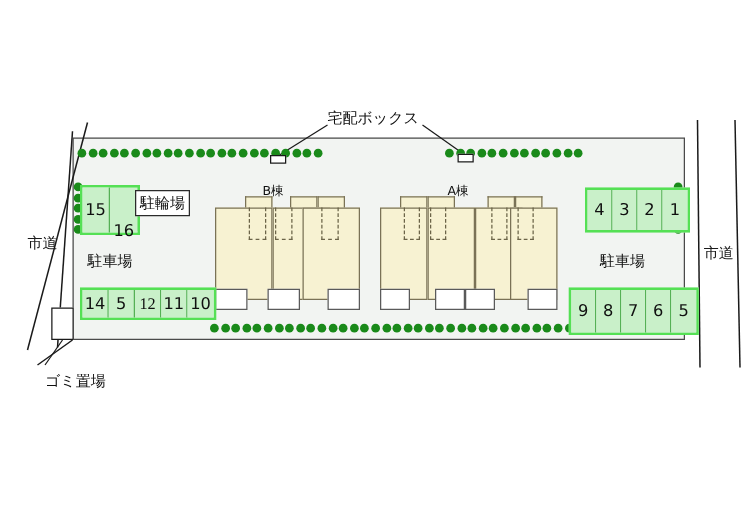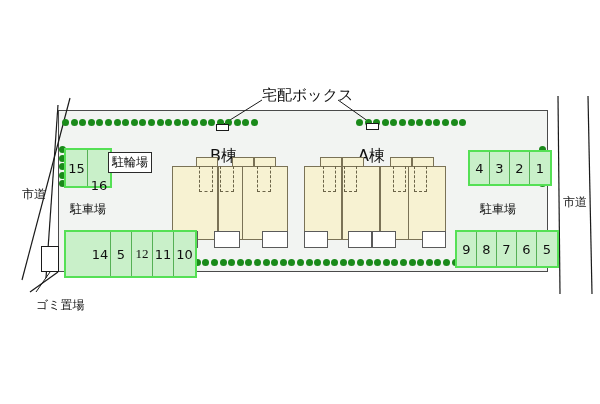--- a/index.html
+++ b/index.html
@@ -34,32 +34,32 @@
   
   .bldg{position:absolute;}
   .unit{position:absolute;background:#f7f2d2;border:1px solid #7a7256;
         box-sizing:border-box;}
   .bump{position:absolute;background:#f7f2d2;border:1px solid #7a7256;
         border-bottom:none;box-sizing:border-box;}
   .dashbox{position:absolute;border:1px dashed #6b6448;border-top:none;
            box-sizing:border-box;}
   .entry{position:absolute;background:#ffffff;border:1px solid #5a5a5a;
          box-sizing:border-box;}
-  .bldglabel{position:absolute;font-size:16px;color:#101010;white-space:nowrap;}
+  .bldglabel{position:absolute;font-size:10px;color:#101010;white-space:nowrap;}
 
   
   .plabel{position:absolute;font-size:12px;color:#101010;white-space:nowrap;}
   .boxlabel{position:absolute;font-size:12px;color:#101010;white-space:nowrap;
             background:#ffffff;border:1px solid #2a2a2a;
             padding:1px 3px;box-sizing:border-box;}
 
   
   .dbox{position:absolute;width:13px;height:7px;background:#ffffff;
         border:1px solid #1a1a1a;box-sizing:border-box;}
-  .dlabel{position:absolute;font-size:15px;color:#101010;white-space:nowrap;}
+  .dlabel{position:absolute;font-size:12px;color:#101010;white-space:nowrap;}
 
   svg.overlay{position:absolute;left:0;top:0;width:600px;height:404px;
               pointer-events:none;}
 </style>
 </head>
 <body>
 
 <div id="stage">
 
   <div class="site"></div>
@@ -226,21 +226,21 @@
     <div class="entry" style="left:348px;top:231px;width:24px;height:17px;"></div>
     <div class="entry" style="left:372px;top:231px;width:24px;height:17px;"></div>
     <div class="entry" style="left:422px;top:231px;width:24px;height:17px;"></div>
   </div>
 
   <div class="stallrow" id="stalls-top-left" style="left:64px;top:148px;height:40px;">
       <div class="stall" style="width: 22px;">15</div>
       <div class="stall" style="width: 22px; margin-top: 35px;">16</div>
     </div>
 
-  <div class="stallrow" id="stalls-bottom-left" style="left:64px;top:230px;height:48px;padding-left:24px;">
+  <div class="stallrow" id="stalls-bottom-left" style="left:64px;top:230px;height:26px;">
       <div class="stall" style="width: 21px;">14</div>
       <div class="stall" style="width: 21px;">5</div>
       <div class="stall" style="width: 21px; font-family: Liberation Serif, serif;">12</div>
       <div class="stall" style="width: 21px;">11</div>
       <div class="stall" style="width: 21px;">10</div>
     </div>
 
   <div class="stallrow" id="stalls-top-right" style="left:468px;top:150px;height:36px;">
       <div class="stall" style="width: 20px;">4</div>
       <div class="stall" style="width: 20px;">3</div>

